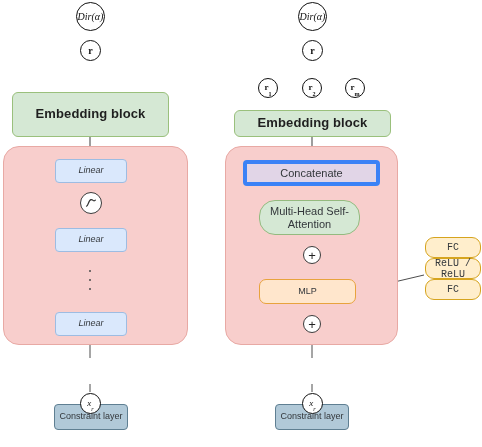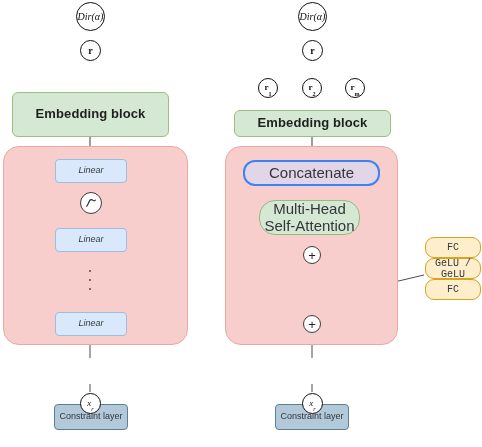--- a/index.html
+++ b/index.html
@@ -77,32 +77,32 @@
     border: 1px solid #9dbce2;
     border-radius: 4px;
     font-size: 9px;
     color: #33373b;
     font-style: italic;
   }
 
   
   .concat-box {
     background: #e1d5e7;
-    border: 2px solid #3b82f6;
-    border-radius: 12px;
-    font-size: 15px;
+    border: 4px solid #3b82f6;
+    border-radius: 4px;
+    font-size: 11px;
     color: #33373b;
   }
 
   
   .attn-box {
     background: #d5e8d4;
     border: 1px solid #94ba7f;
     border-radius: 16px;
-    font-size: 15px;
+    font-size: 11px;
     color: #33373b;
   }
 
   
   .mlp-box {
     background: #ffe6cc;
     border: 1px solid #e8a33d;
     border-radius: 7px;
     font-size: 9px;
     color: #33373b;
@@ -315,36 +315,39 @@
   </div>
 
   <div class="node attn-box" style="left:259px; top:200px; width:101px; height:35px;">
     <span>Multi-Head Self-Attention</span>
   </div>
 
   <div class="plus-circle" style="left:303px; top:246px;">
     <span>+</span>
   </div>
 
+  <div class="node mlp-box" style="left:259px; top:279px; width:97px; height:25px;">
+    <span>MLP</span>
+  </div>
 
   <div class="plus-circle" style="left:303px; top:315px;">
     <span>+</span>
   </div>
 
   <div class="node constraint-box" style="left:275px; top:358px; width:74px; height:26px;">
     <span>Constraint layer</span>
   </div>
 
   <div class="circle italic" style="left:302px; top:393px; width:21px; height:21px; font-size:9px;">
     <span><span>x</span><span class="sub">r</span></span>
   </div>
 
   <div class="node legend-item" style="left:425px; top:237px; width:56px; height:21px;">
     <span>FC</span>
   </div>
   <div class="node legend-item" style="left:425px; top:258px; width:56px; height:21px;">
-    <span>GeLU / GeLU</span>
+    <span>ReLU / ReLU</span>
   </div>
   <div class="node legend-item" style="left:425px; top:279px; width:56px; height:21px;">
     <span>FC</span>
   </div>
 
 </div>
 
 </body></html>

